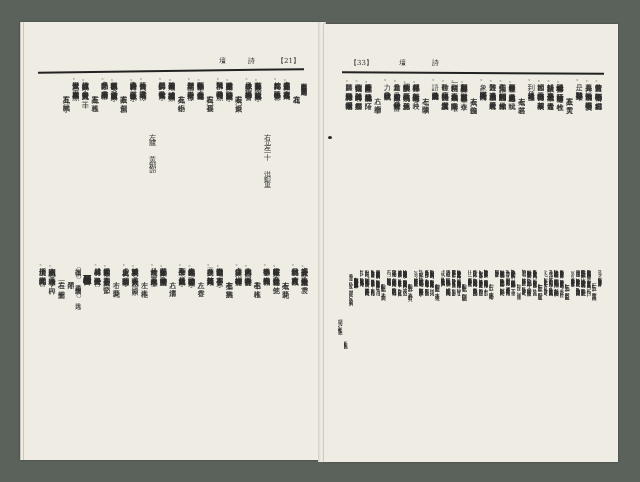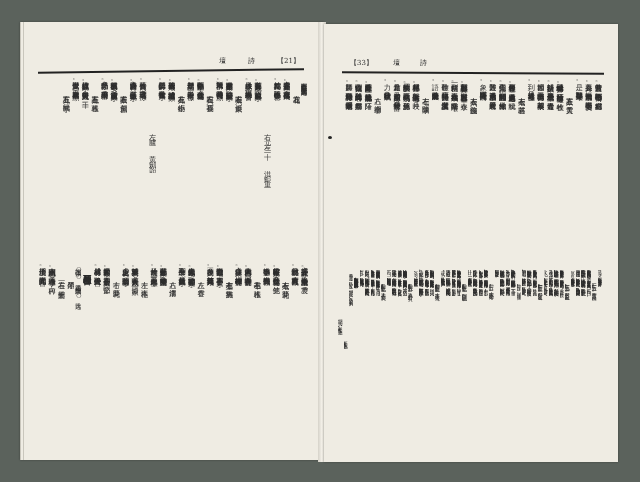--- a/index.html
+++ b/index.html
@@ -22,21 +22,21 @@
   .page.right { left:304px; width:294px; top:2px; }
   .gutter {
     position:absolute; left:298px; top:0; width:8px; height:440px;
     background:linear-gradient(90deg,#d5d2c9,#f2efe7 45%,#d9d6cd);
   }
   .header {
     position:absolute; top:32px; height:14px; font-size:7px; color:#333;
     display:flex; align-items:center;
   }
   .left .header { right:24px; gap:22px; flex-direction:row-reverse; }
-  .right .header { left:26px; gap:20px; }
+  .right .header { left:26px; gap:26px; }
   .rule {
     position:absolute; top:48px; height:2px; background:#222;
   }
   .left .rule { left:14px; right:20px; transform:rotate(-0.8deg); }
   .right .rule { left:18px; right:14px; transform:rotate(0.3deg); }
   .text-area {
     position:absolute; top:54px; left:14px; right:16px; height:372px;
     display:flex; flex-direction:column;
   }
   .band {

